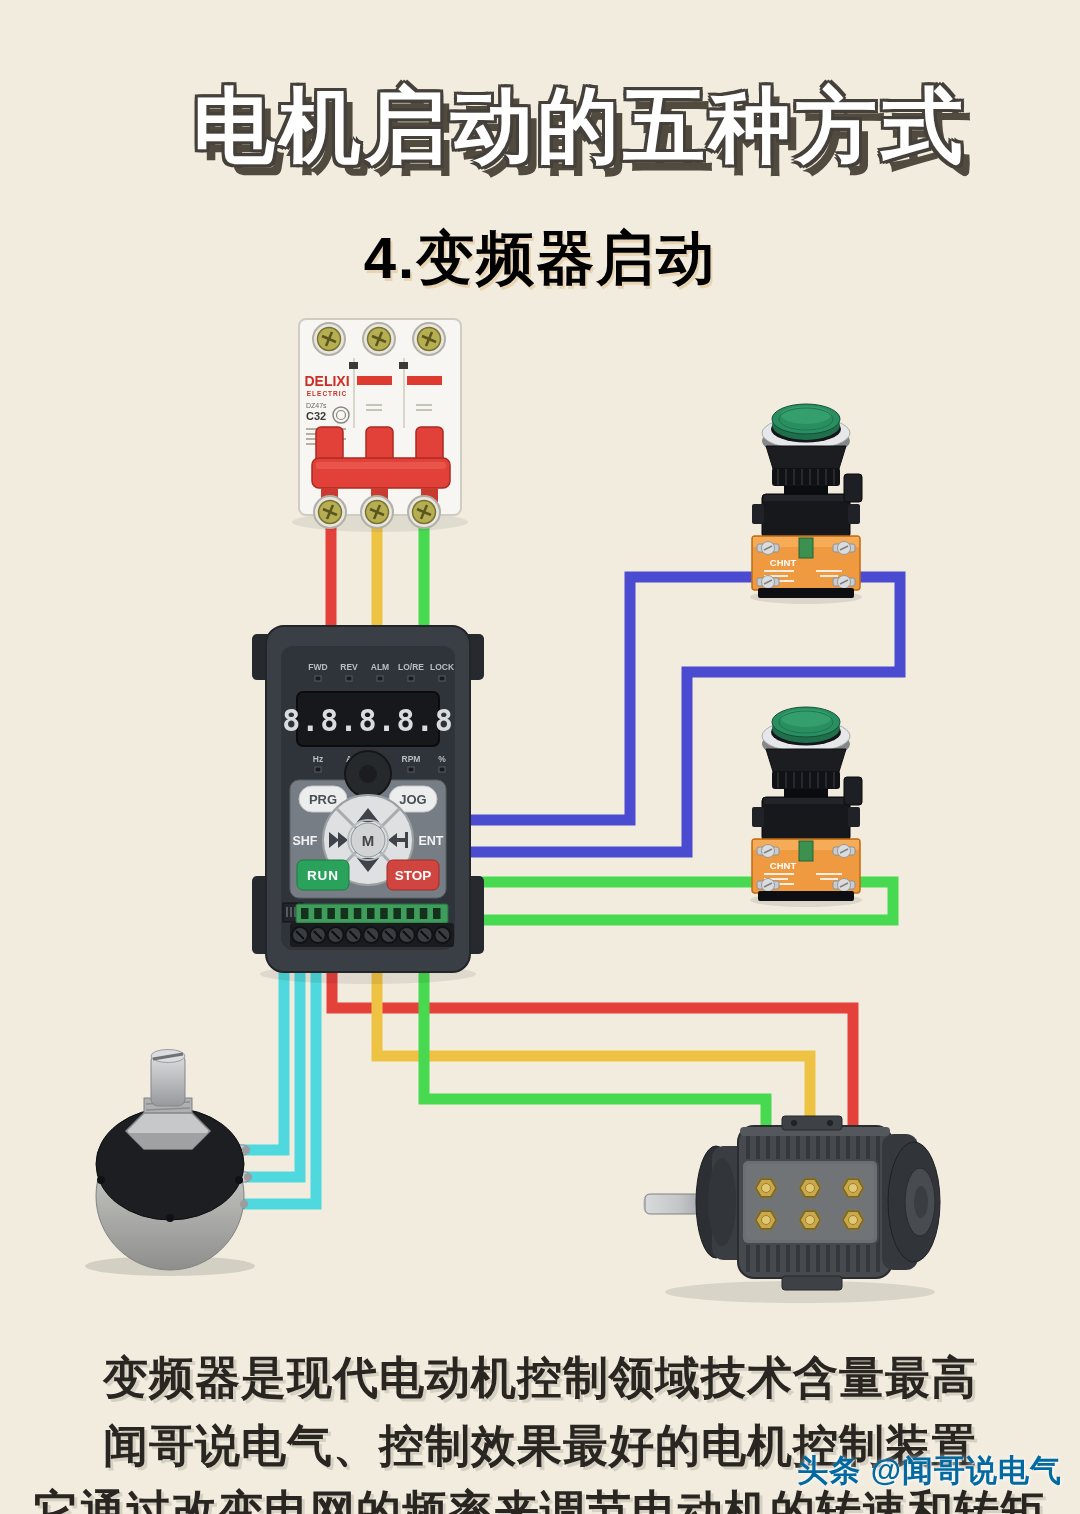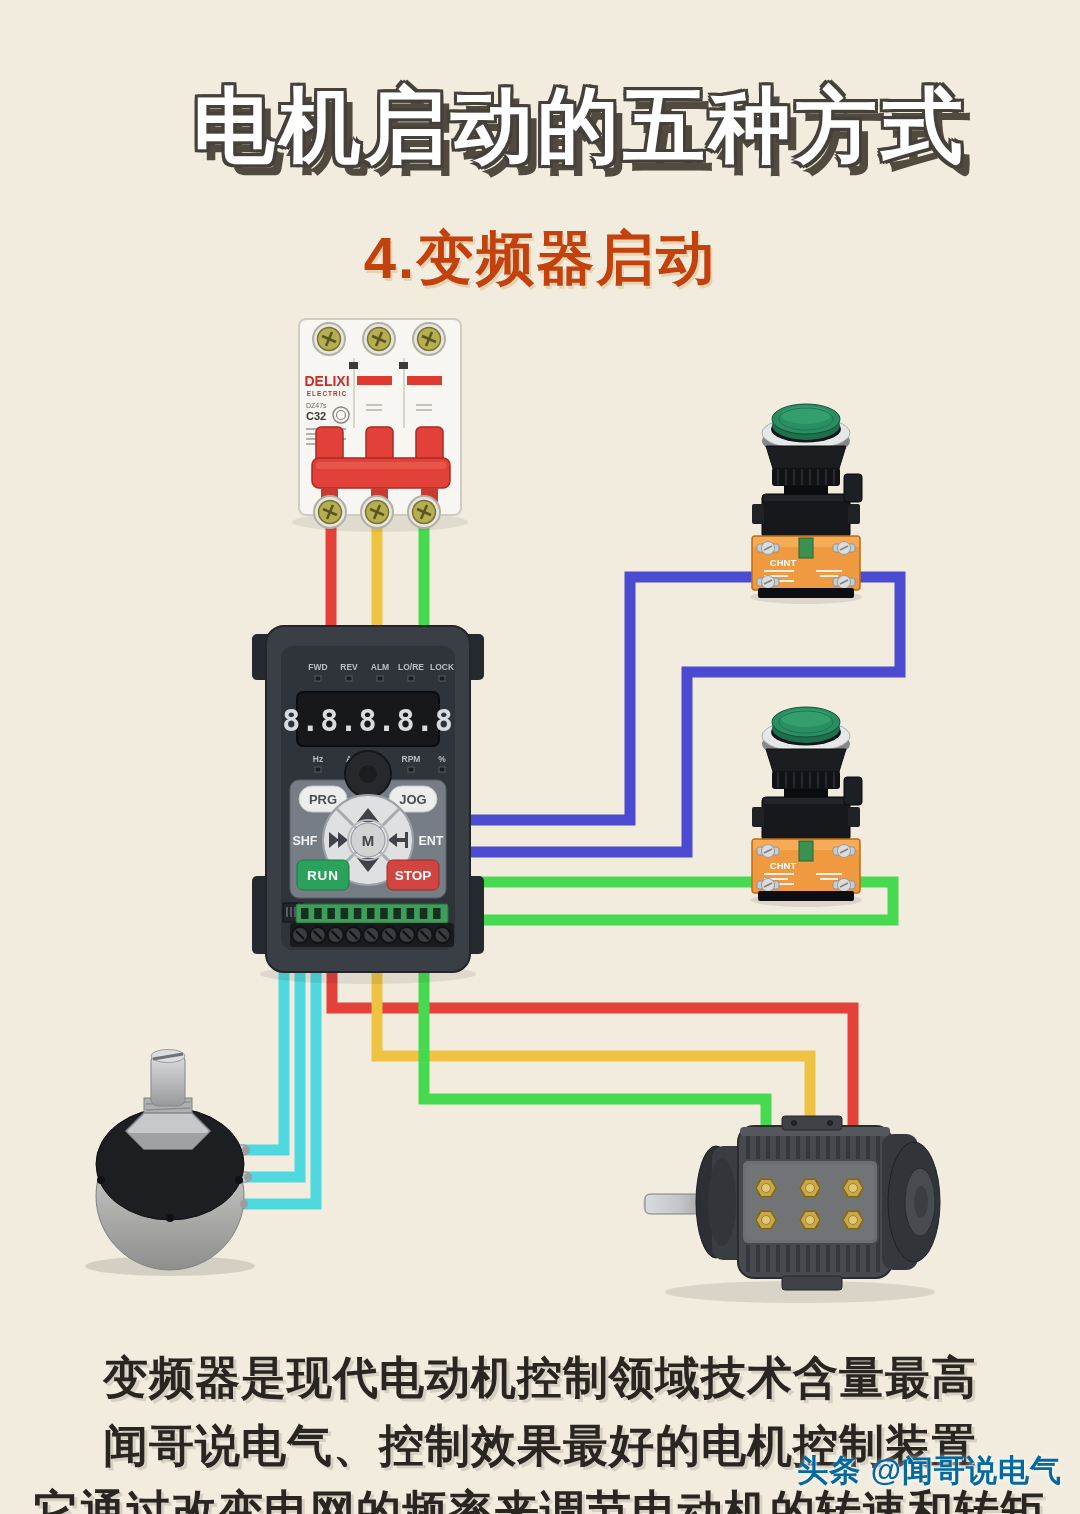--- a/index.html
+++ b/index.html
@@ -13,21 +13,21 @@
     top:72px; left:0; width:1080px; text-align:center;
     font-size:82px; font-weight:900; letter-spacing:4px; color:#ffffff;
     text-shadow:
       -3px -3px 0 #45403a, 3px -3px 0 #45403a, -3px 3px 0 #45403a, 3px 3px 0 #45403a,
       0 -3px 0 #45403a, 0 3px 0 #45403a, -3px 0 0 #45403a, 3px 0 0 #45403a,
       9px 11px 0 rgba(72,65,54,0.95);
     margin-left: 40px;
   }
   #subtitle{
     top:220px; left:0; width:1080px; text-align:center;
-    font-size:58px; font-weight:900; letter-spacing:2px; color:#c2410c;
+    font-size:58px; font-weight:900; letter-spacing:2px; color:#000000;
     text-shadow:2px 3px 0 rgba(214,166,94,0.35);
   }
   .descline{
     left:0; width:1080px; text-align:center;
     font-size:45px; font-weight:900; color:#292521; letter-spacing:1px;
     text-shadow:3px 3px 0 rgba(150,143,130,0.30);
   }
   #desc1{top:1348px;} #desc2{top:1416px;} #desc3{top:1482px;}
   #watermark{
     top:1450px; right:18px; font-size:31px; font-weight:700; color:#0369a1;

